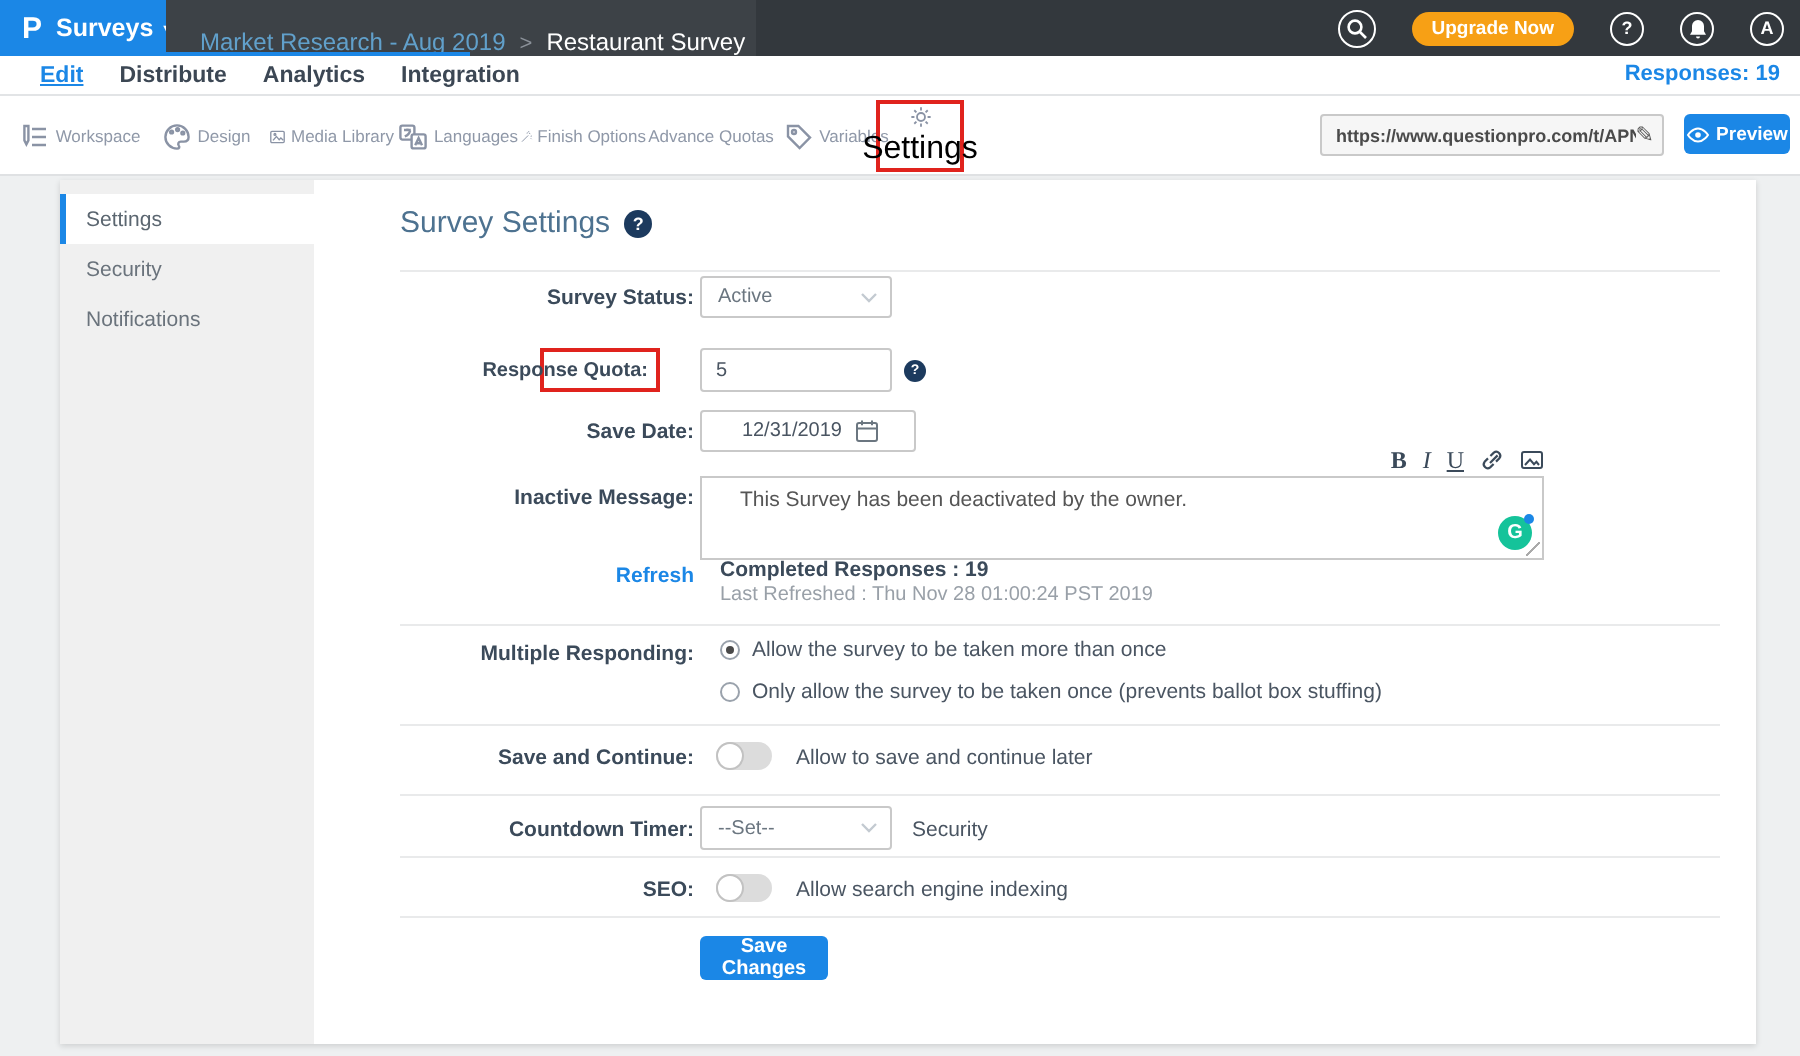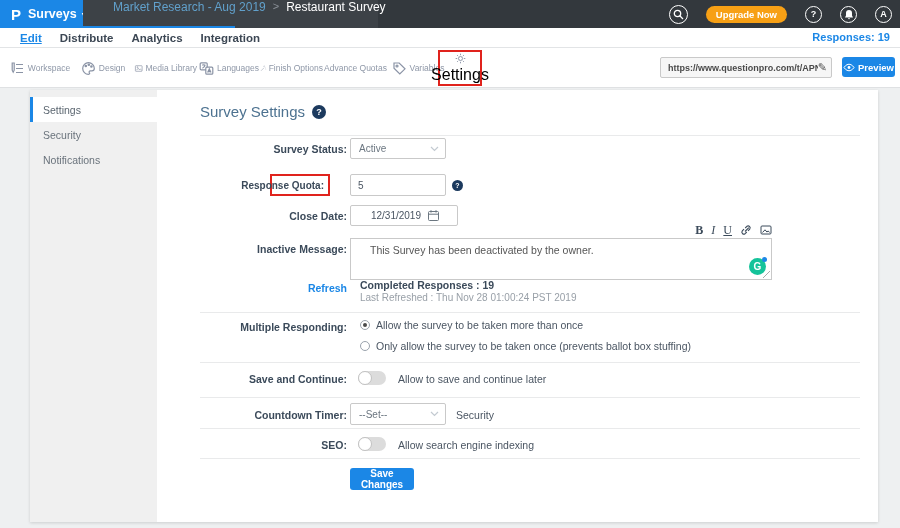--- a/index.html
+++ b/index.html
@@ -5,21 +5,21 @@
   * { margin:0; padding:0; box-sizing:border-box; }
   html,body { width:900px; height:528px; overflow:hidden; }
   body { font-family:"Liberation Sans", sans-serif; background:#eef0f1; position:relative; }
 
   
   .header { position:absolute; left:0; top:0; width:900px; height:28px; background:#33383d; z-index:20; }
   .logo-block { position:absolute; left:0; top:0; width:83px; height:28px; background:#1b87e6; display:flex; align-items:center; padding-left:11px; gap:7px; cursor:pointer; }
   .logo-p { color:#fff; font-weight:800; font-size:15px; line-height:1; }
   .logo-label { color:#fff; font-size:12.5px; font-weight:600; }
   .logo-caret { color:#fff; font-size:8px; margin-left:-2px; }
-  .crumb-panel { position:absolute; left:83px; top:0; width:295px; height:28px; background:#3d4247; display:flex; align-items:flex-start; padding-left:30px; gap:7px; white-space:nowrap; }
+  .crumb-panel { position:absolute; left:83px; top:0; width:295px; height:28px; background:#3d4247; display:flex; align-items:flex-end; padding-left:17px; gap:7px; white-space:nowrap; }
   .crumb-parent { color:#61a0cb; font-size:12px; cursor:pointer; }
   .crumb-sep { color:#8b9199; font-size:11px; }
   .crumb-current { color:#fff; font-size:12px; }
   .blue-underline { position:absolute; left:0; bottom:0; width:235px; height:2px; background:#1b87e6; }
   .hdr-right { position:absolute; right:8px; top:0; height:28px; display:flex; align-items:center; gap:18px; }
   .hdr-circle { width:17px; height:17px; border:1.4px solid #fff; border-radius:50%; display:flex; align-items:center; justify-content:center; color:#fff; font-size:9px; font-weight:700; cursor:pointer; background:transparent; }
   .hdr-circle.search { width:19px; height:19px; }
   .upgrade-btn { height:17px; background:#f7a015; border:none; border-radius:9px; color:#fff; font-size:9.5px; font-weight:700; padding:0 10px; cursor:pointer; font-family:"Liberation Sans", sans-serif; }
 
   
@@ -238,21 +238,21 @@
       </div>
 
       <div style="position:absolute; top:89px; left:0; width:0; height:0;">
         <div class="quota-redbox">
           <span>Response Quota:</span>
         </div>
       </div>
       <input class="inp" style="top: 84px;" type="text" value="5">
       <span class="mini-help" style="top:90px">?</span>
 
-      <span class="lbl" style="top:120px">Close Date:</span>
+      <span class="lbl" style="top:120px">Save Date:</span>
       <div class="date-wrap" style="top:115px">
         <input class="inp" type="text" value="12/31/2019" style="">
         <svg width="13" height="13" viewBox="0 0 13 13">
             <rect x="1.5" y="2.5" width="10" height="9" rx="1" stroke="#6b7680" fill="none"></rect>
             <path d="M1.5 5.2h10M4 1.2v2.4M9 1.2v2.4" stroke="#6b7680" fill="none"></path>
           </svg>
       </div>
 
       <div class="fmt-row">
         <span class="fmt-btn b">B</span>

